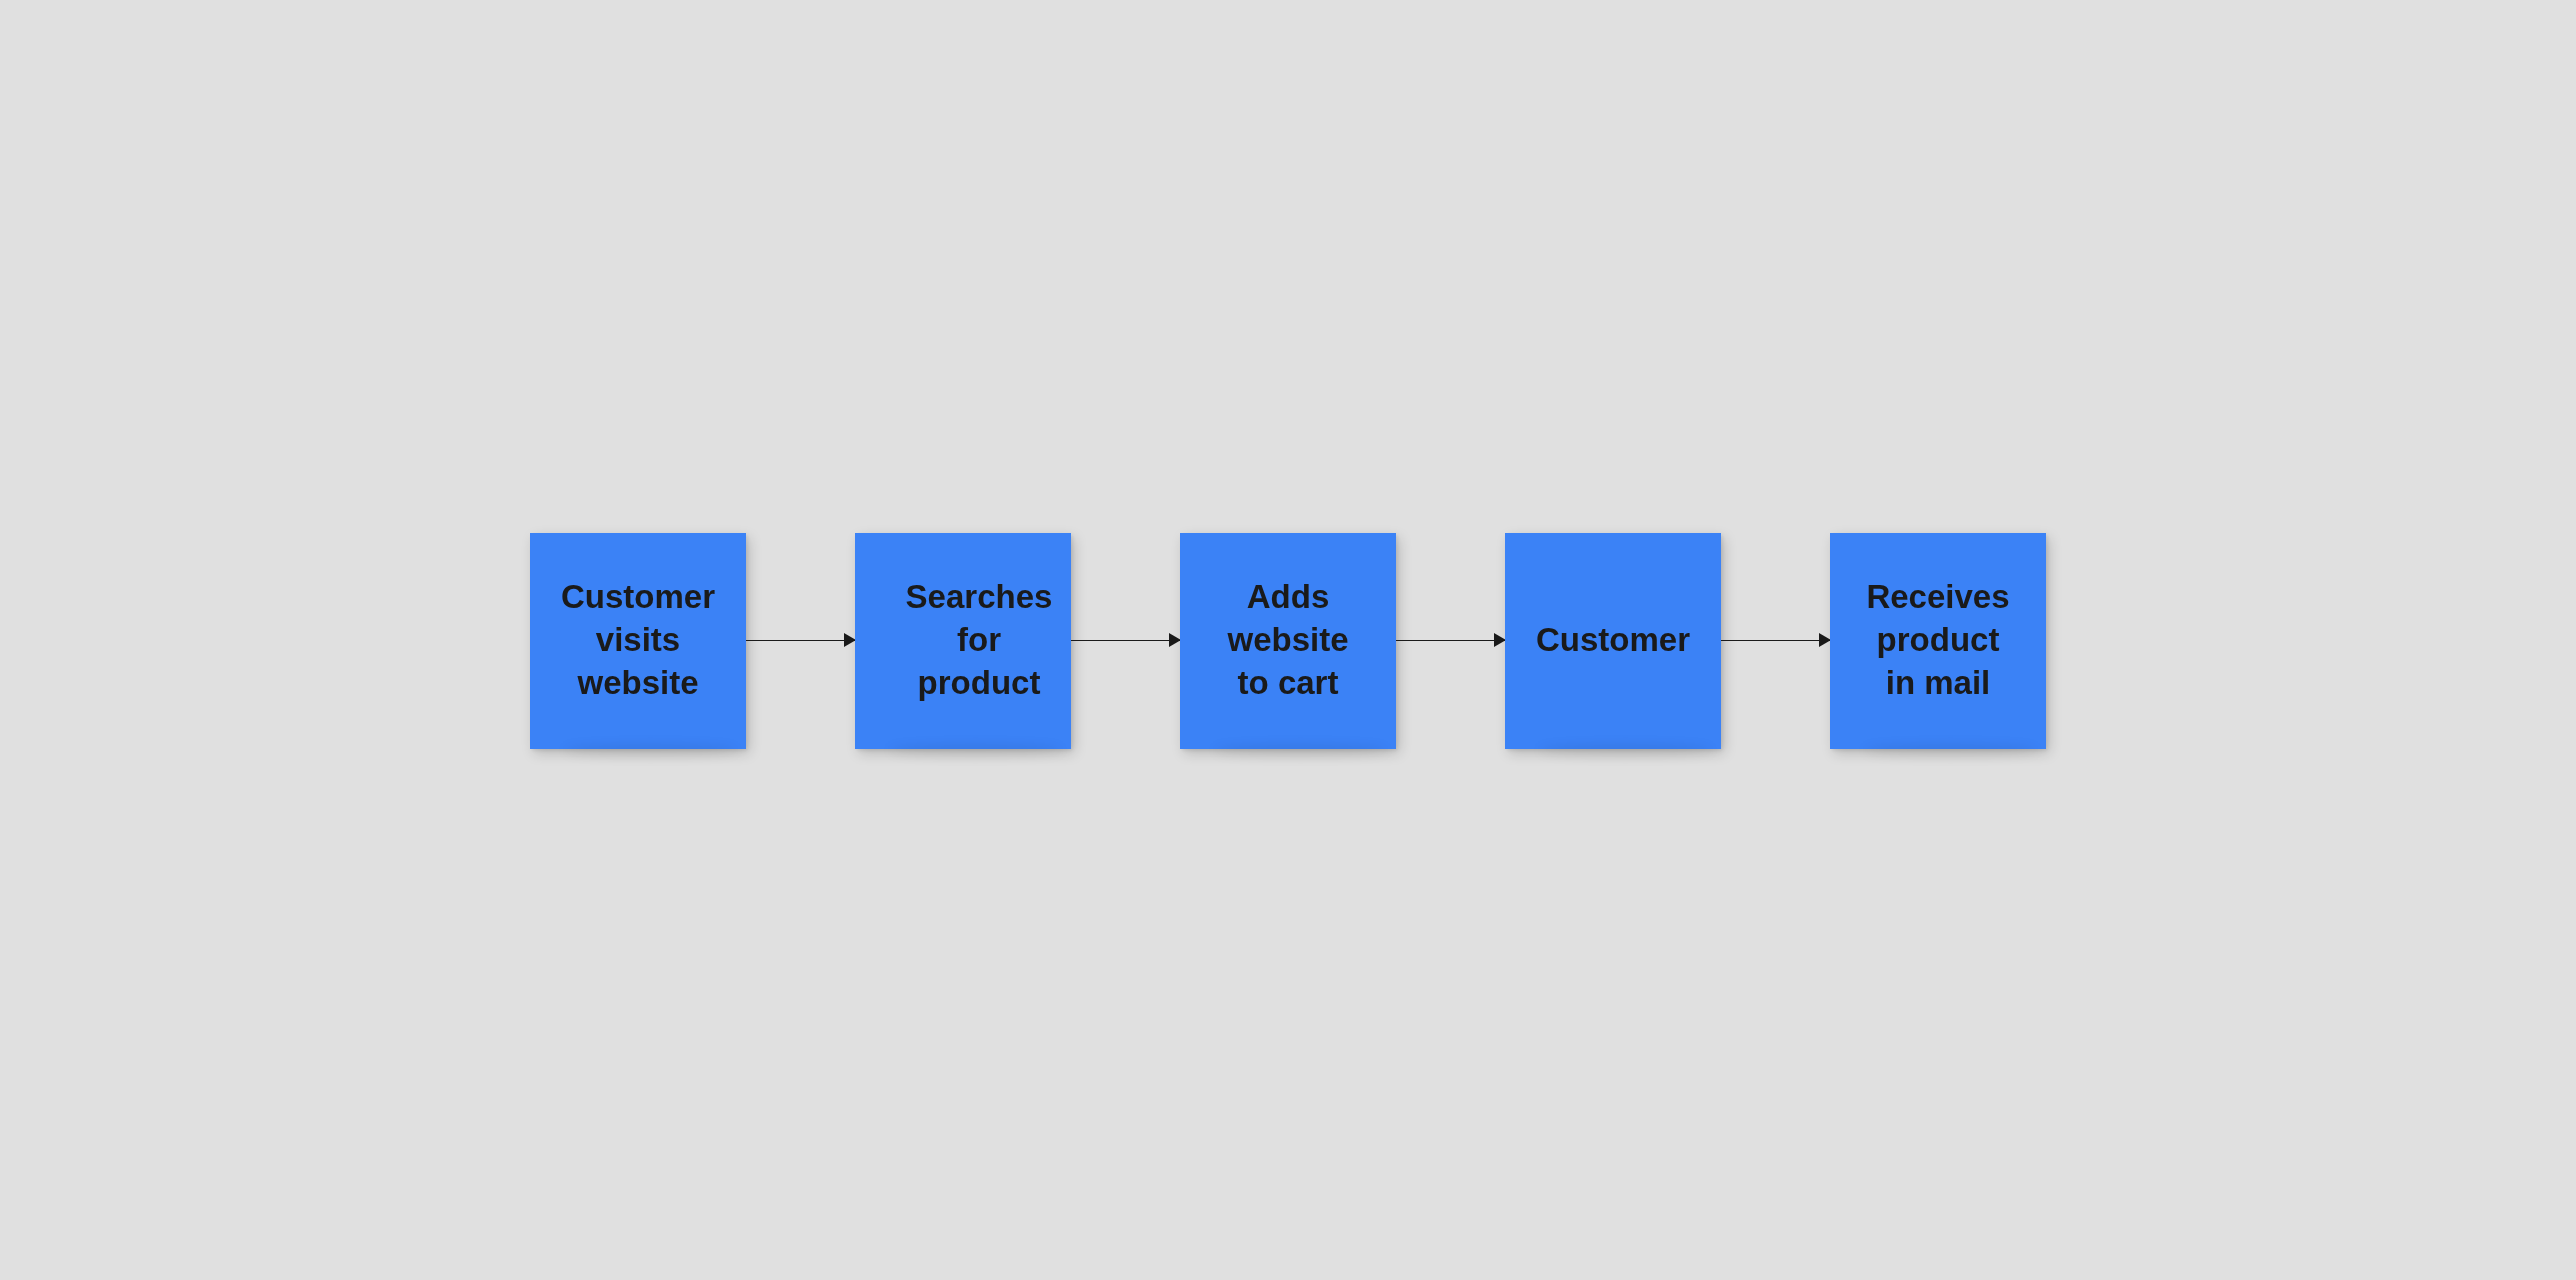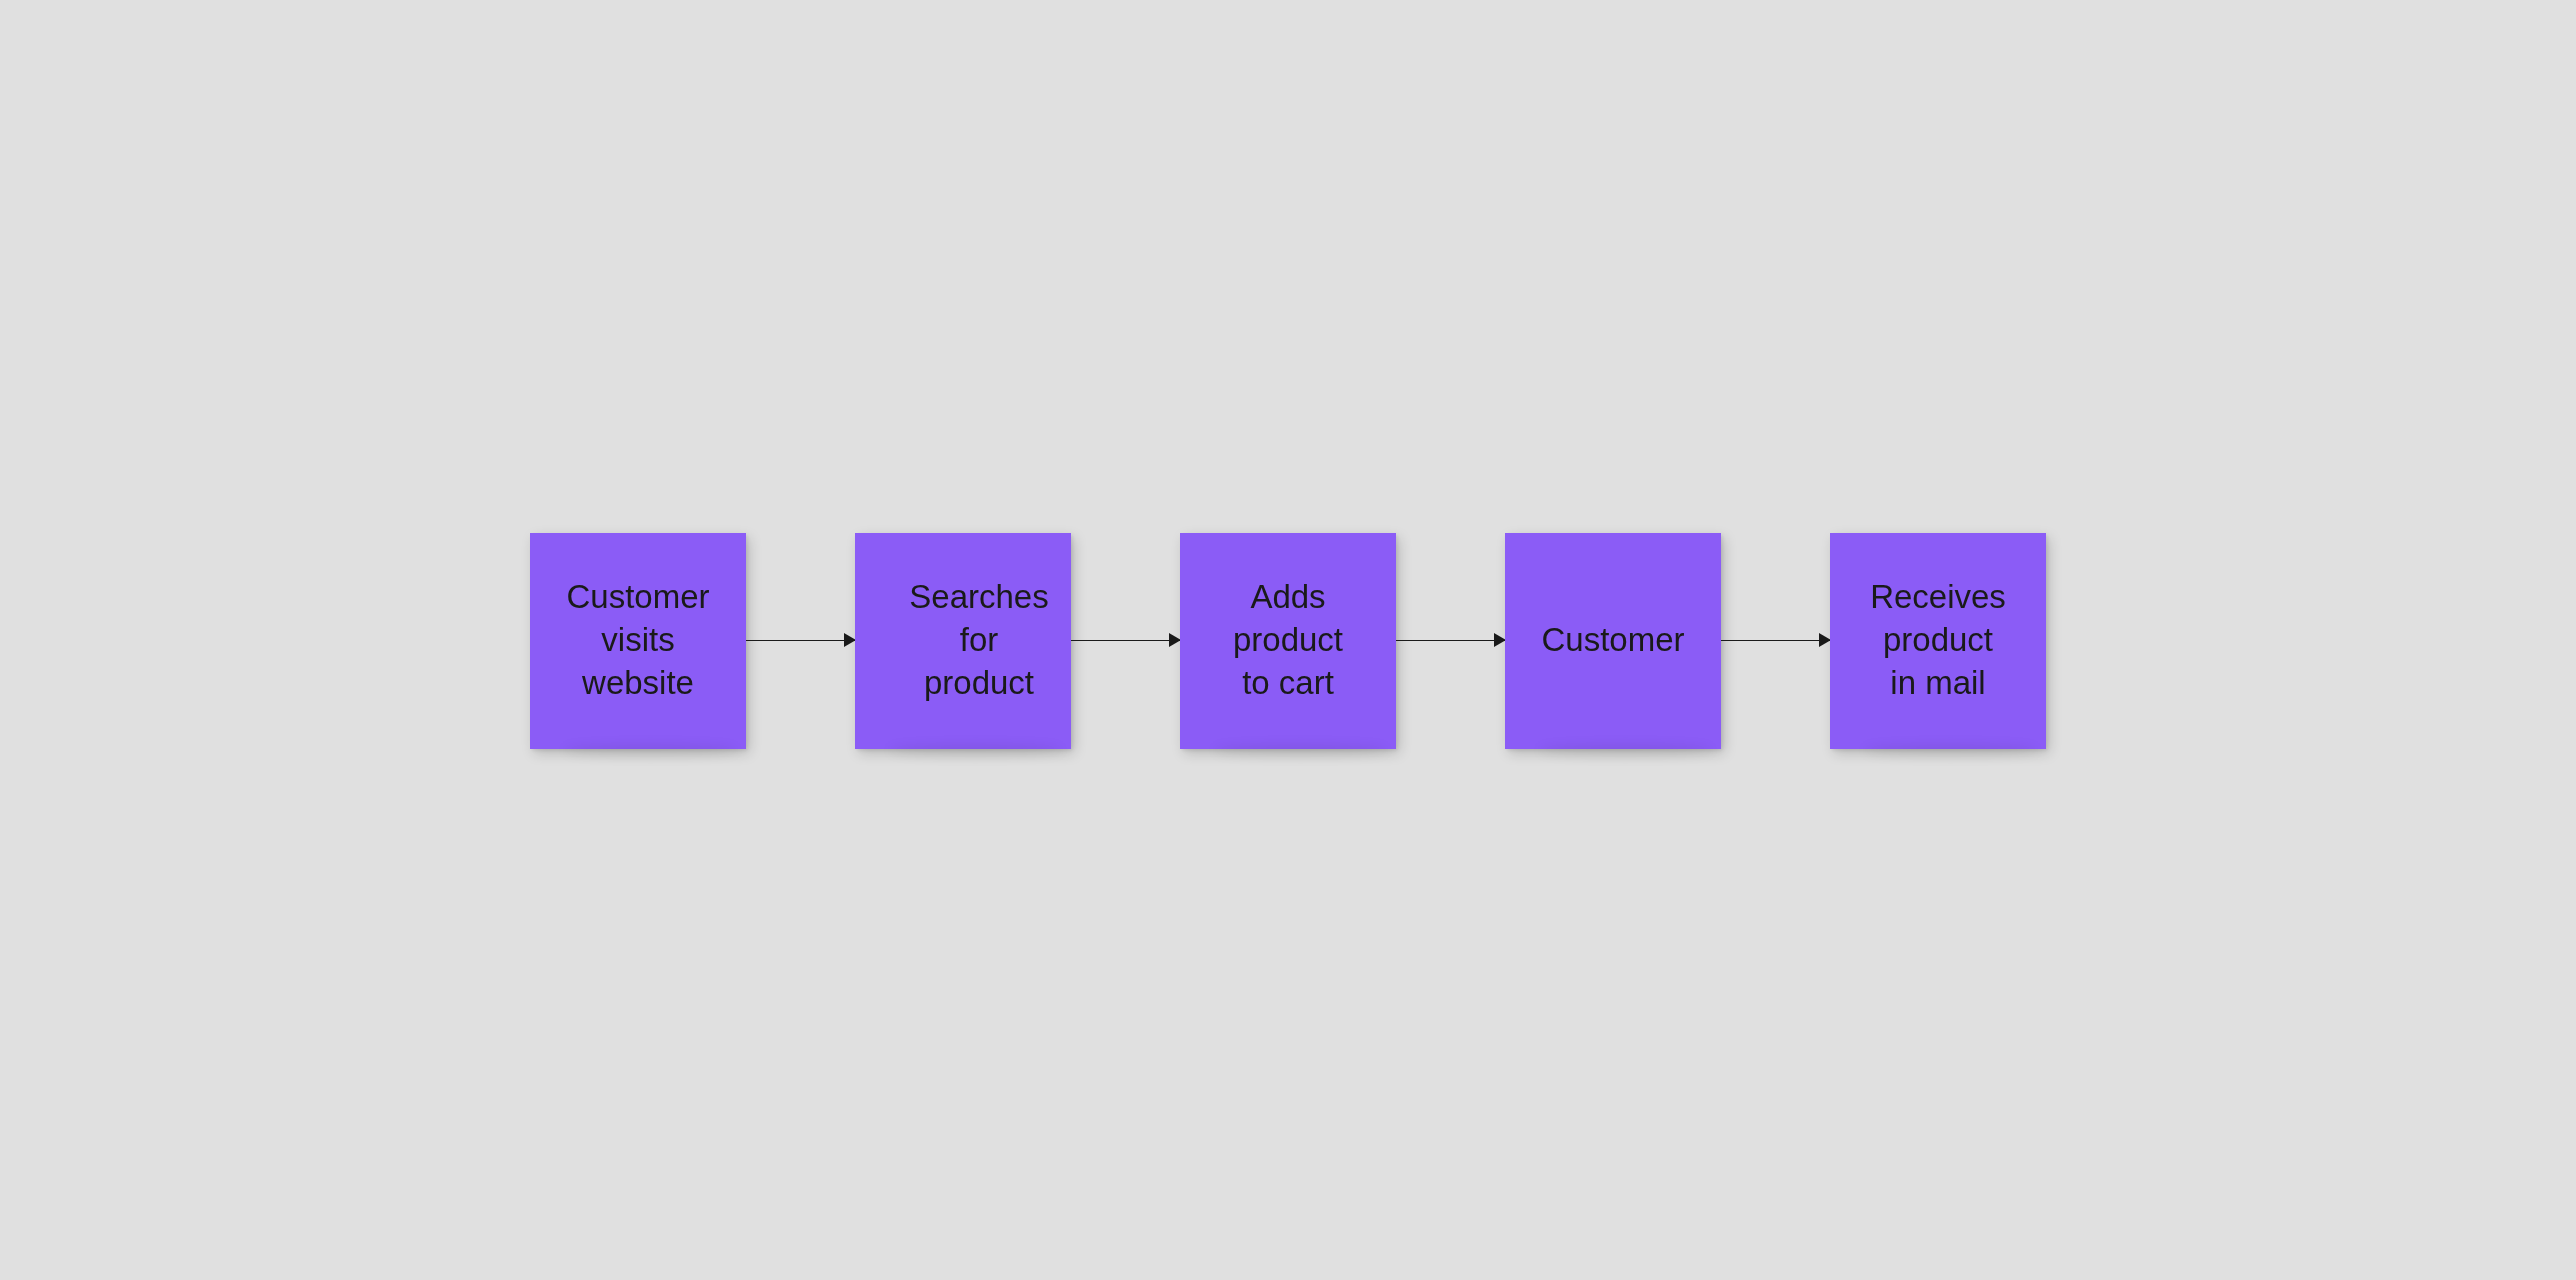--- a/index.html
+++ b/index.html
@@ -21,27 +21,27 @@
     .flow-container {
       display: flex;
       align-items: center;
       justify-content: center;
       gap: 0;
     }
 
     .sticky-note {
       width: 216px;
       height: 216px;
-      background-color: #8b5cf6;
+      background-color: #3b82f6;
       display: flex;
       align-items: center;
       justify-content: center;
       text-align: center;
       font-size: 33px;
-      font-weight: 400;
+      font-weight: 700;
       line-height: 1.3;
       color: #1a1a1a;
       box-shadow: 3.6px 5.4px 12.7px rgba(0,0,0,0.18), 1.8px 1.8px 3.6px rgba(0,0,0,0.1);
       padding: 18px;
       position: relative;
     }
 
     .sticky-note::after {
       content: '';
       position: absolute;
@@ -101,21 +101,21 @@
 for
 product</span>
   </div>
 
   <div class="arrow">
     <div class="arrow-line"></div>
   </div>
 
   <div class="sticky-note">
     <span style="white-space: pre-line;">Adds
-product
+website
 to cart</span>
   </div>
 
   <div class="arrow">
     <div class="arrow-line"></div>
   </div>
 
   <div class="sticky-note">
     <span style="white-space: pre-line;">Customer</span>
   </div>

